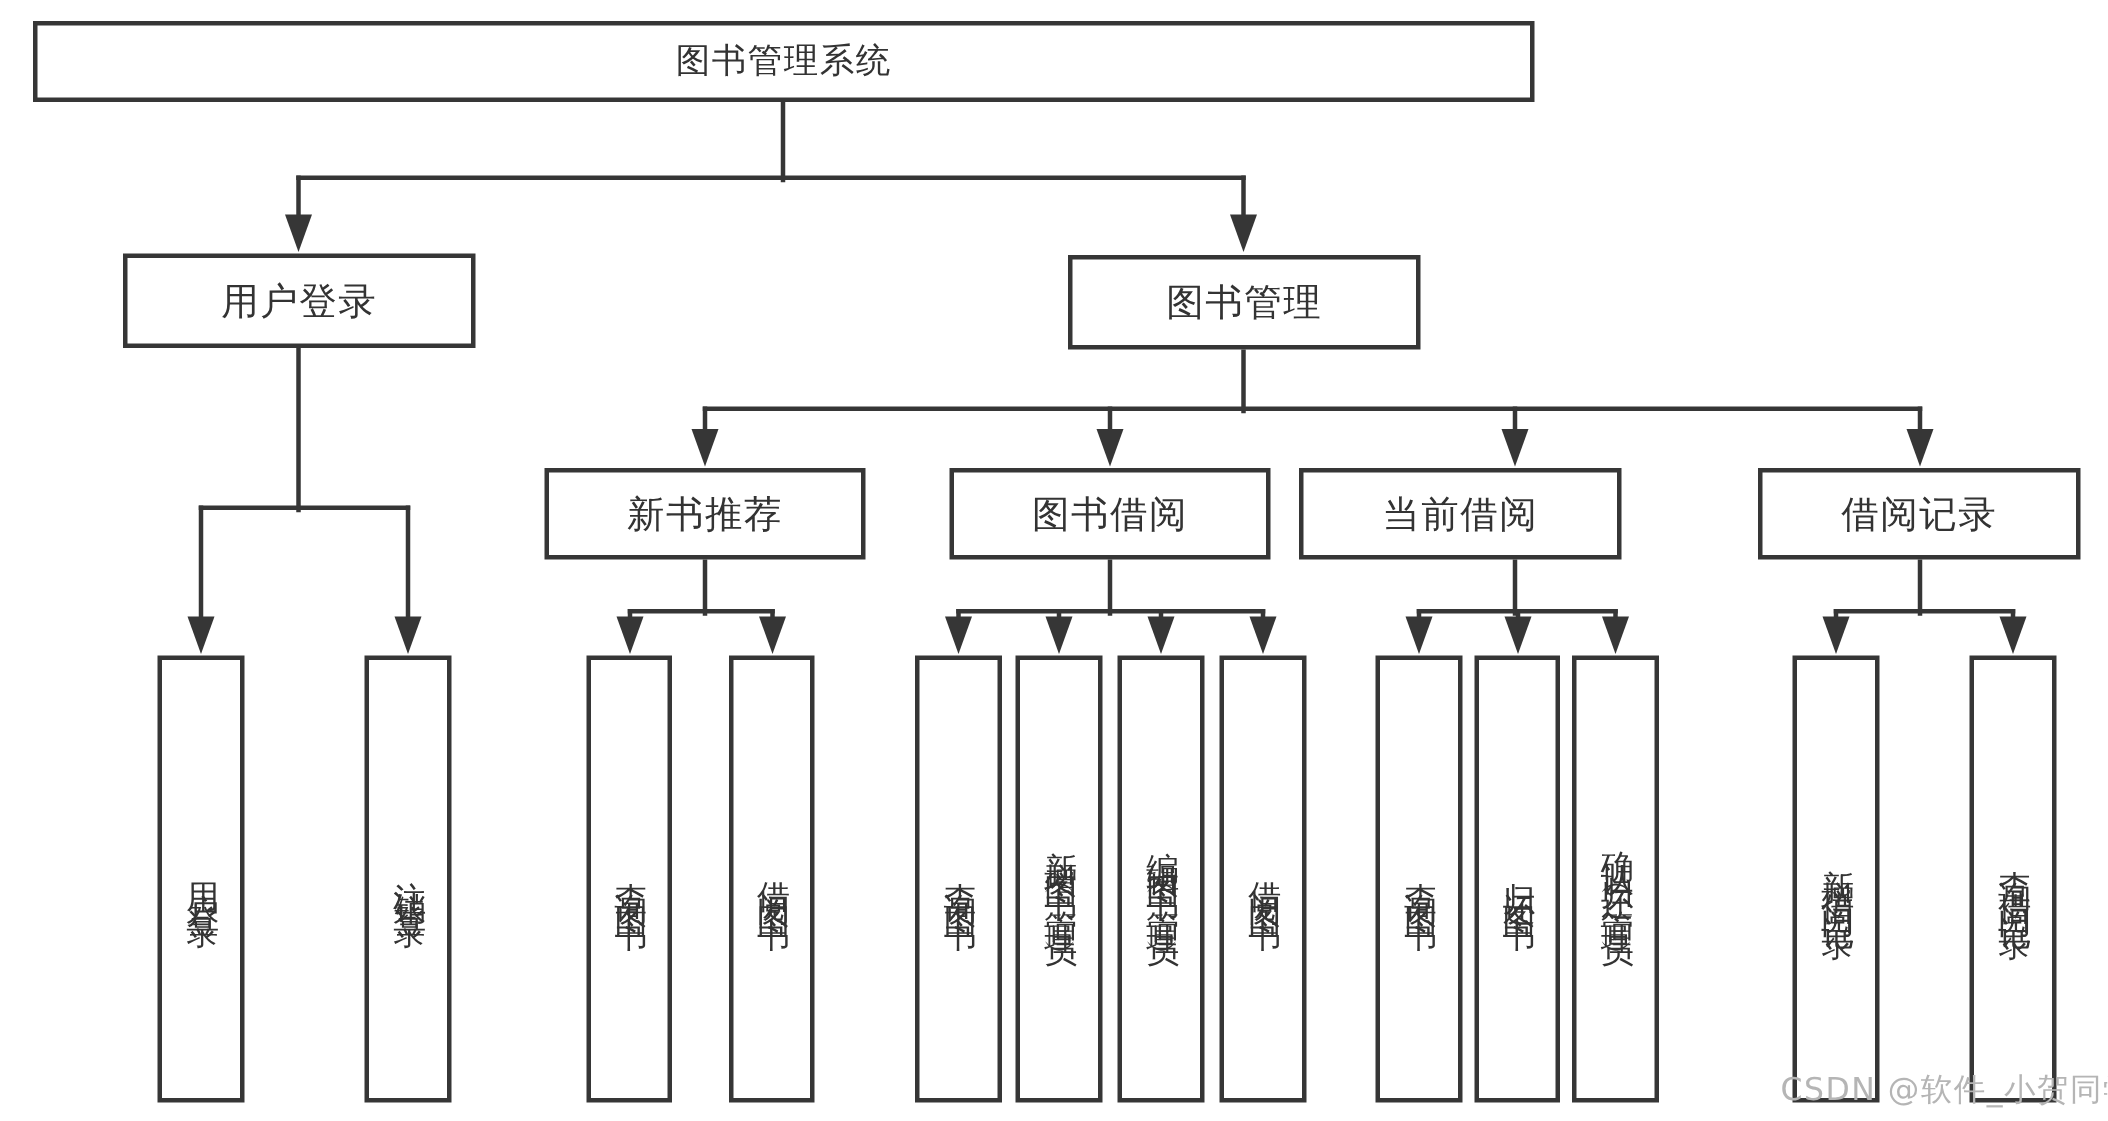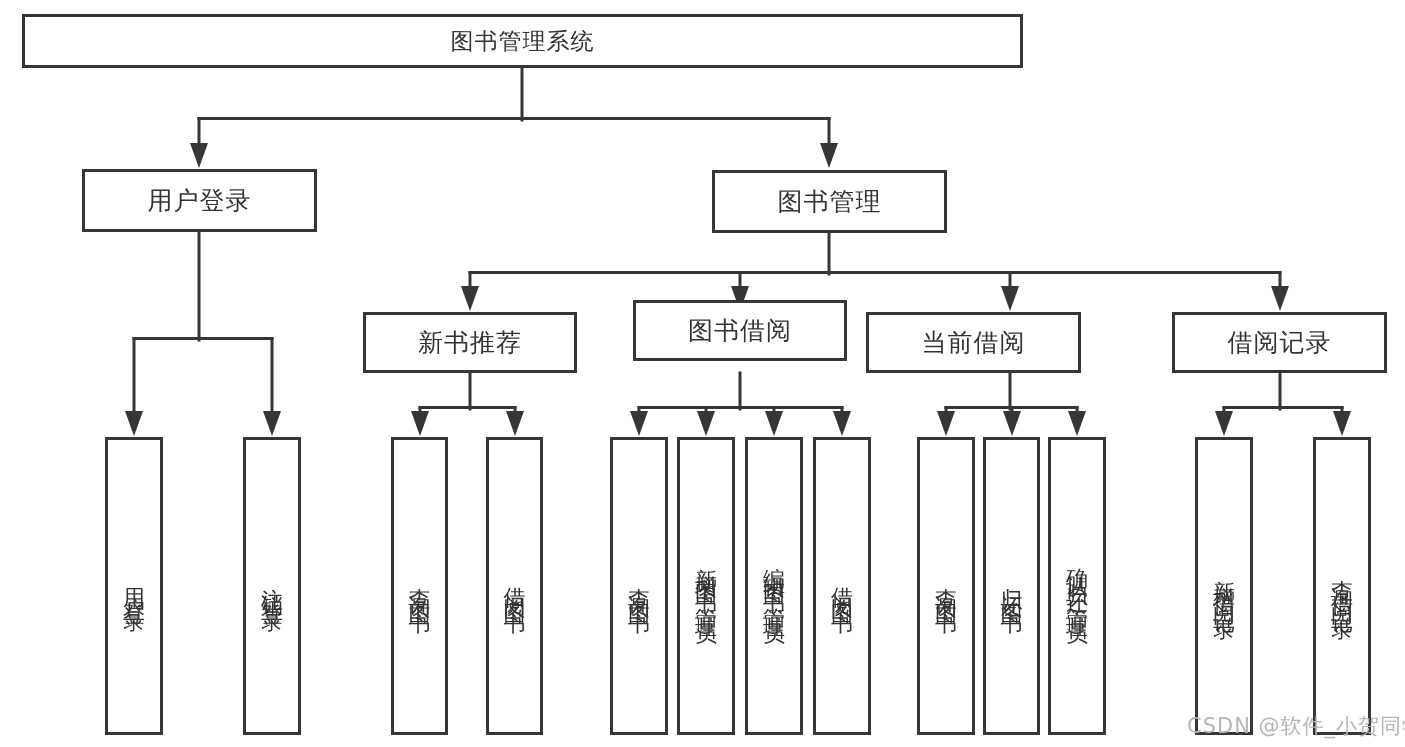--- a/index.html
+++ b/index.html
@@ -137,21 +137,21 @@
   <div class="box" style="left:82px;top:169px;width:235px;height:63px">
     <span class="hlabel">用户登录</span>
   </div>
   <div class="box" style="left:712px;top:170px;width:235px;height:63px">
     <span class="hlabel">图书管理</span>
   </div>
 
   <div class="box" style="left:363px;top:312px;width:214px;height:61px">
     <span class="hlabel">新书推荐</span>
   </div>
-  <div class="box" style="left:633px;top:300px;width:214px;height:61px">
+  <div class="box" style="left:633px;top:312px;width:214px;height:61px">
     <span class="hlabel">图书借阅</span>
   </div>
   <div class="box" style="left:866px;top:312px;width:215px;height:61px">
     <span class="hlabel">当前借阅</span>
   </div>
   <div class="box" style="left:1172px;top:312px;width:215px;height:61px">
     <span class="hlabel">借阅记录</span>
   </div>
 
   <div class="box" style="left:105px;top:437px;width:58px;height:298px">

